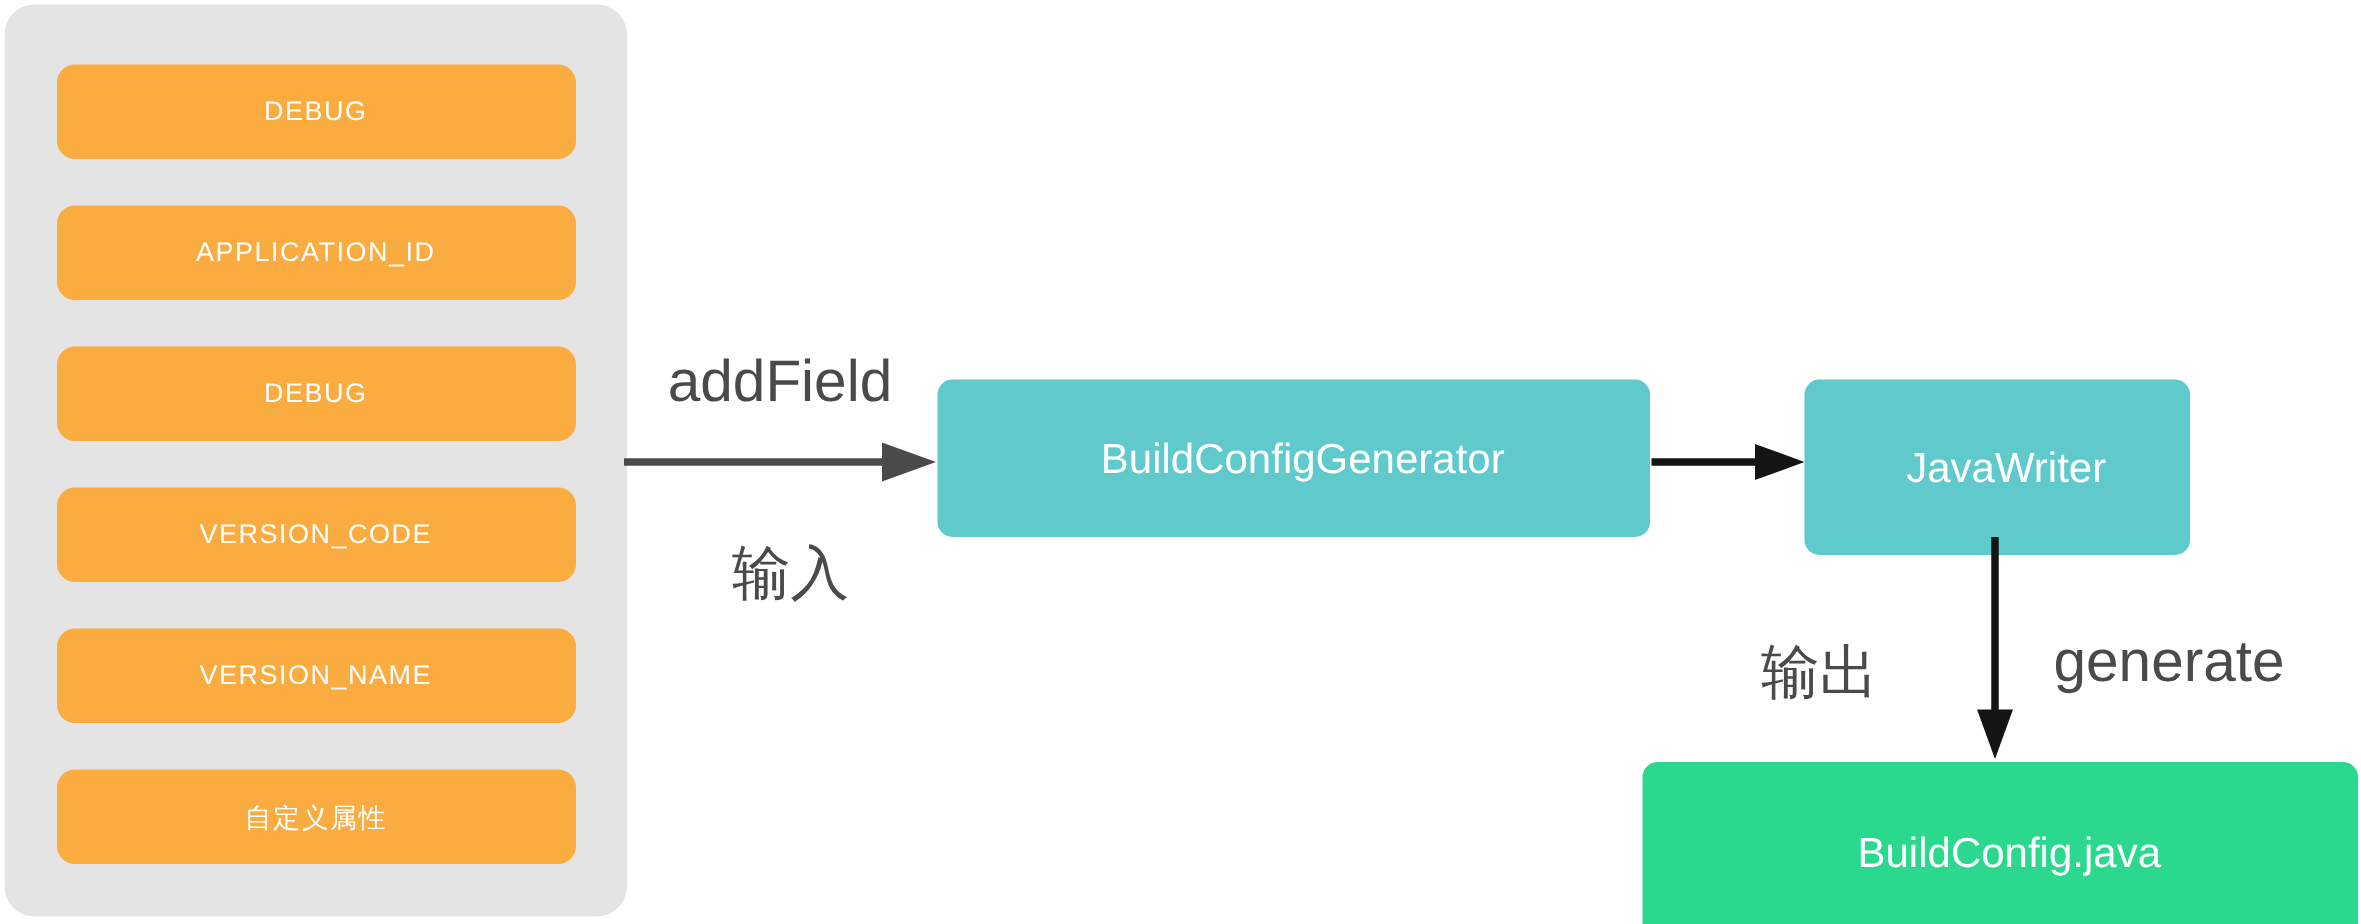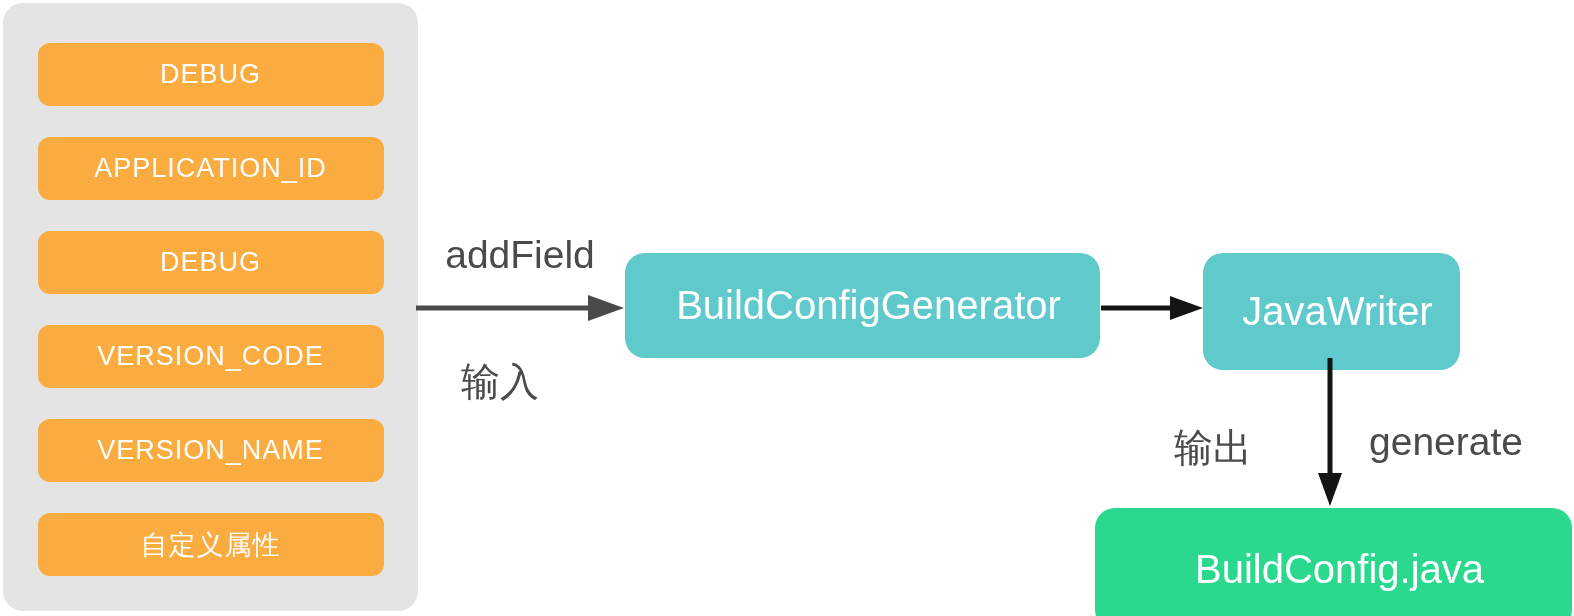--- a/index.html
+++ b/index.html
@@ -31,37 +31,37 @@
     align-items: center;
     padding-top: 40px;
     gap: 31px;
   }
   .chip {
     width: 346px;
     height: 63px;
     background: var(--field-chip, #FAAC40);
     border-radius: 12px;
     color: var(--node-text, #FFFFFF);
-    font-size: 27px;
+    font-size: 18px;
     letter-spacing: 1px;
     display: flex;
     align-items: center;
     justify-content: center;
     flex: 0 0 auto;
   }
 
   
   .node {
     position: absolute;
     display: flex;
     align-items: center;
     justify-content: center;
     color: var(--node-text, #FFFFFF);
-    font-size: 40px;
-    border-radius: 20px;
+    font-size: 28px;
+    border-radius: 10px;
     box-sizing: border-box;
     padding-left: 12px;
   }
   .node-generator {
     left: 625px; top: 253px;
     width: 475px; height: 105px;
     background: var(--process-node, #5FC9CB);
   }
   .node-writer {
     left: 1203px; top: 253px;
@@ -75,21 +75,21 @@
   }
 
   
   .edge-label {
     position: absolute;
     color: var(--label-text, #4A4A4A);
     font-size: 39px;
     text-align: center;
   }
   .lbl-addfield { left: 400px; top: 233px; width: 240px; }
-  .lbl-input    { left: 380px; top: 355px; width: 240px; }
+  .lbl-input    { left: 407px; top: 355px; width: 240px; }
   .lbl-output   { left: 1133px; top: 421px; width: 160px; }
   .lbl-generate { left: 1346px; top: 420px; width: 200px; }
 
   
   .arrows {
     position: absolute;
     left: 0; top: 0;
     width: 1574px;
     height: 616px;
     pointer-events: none;

